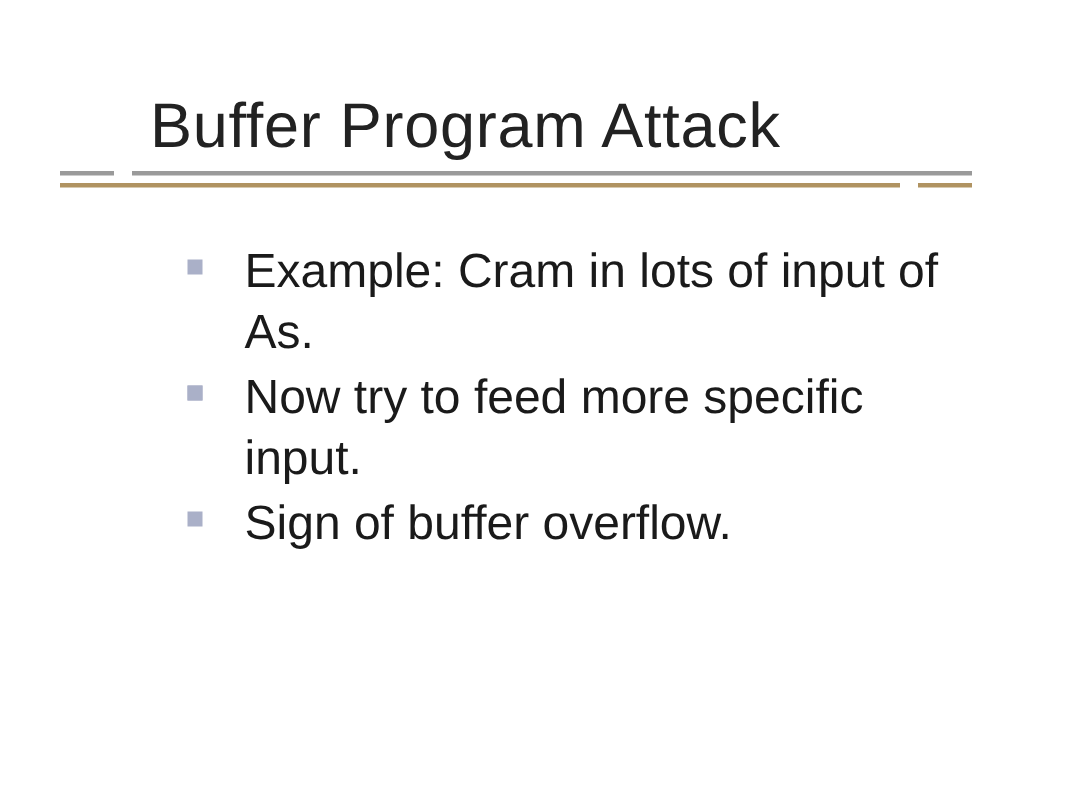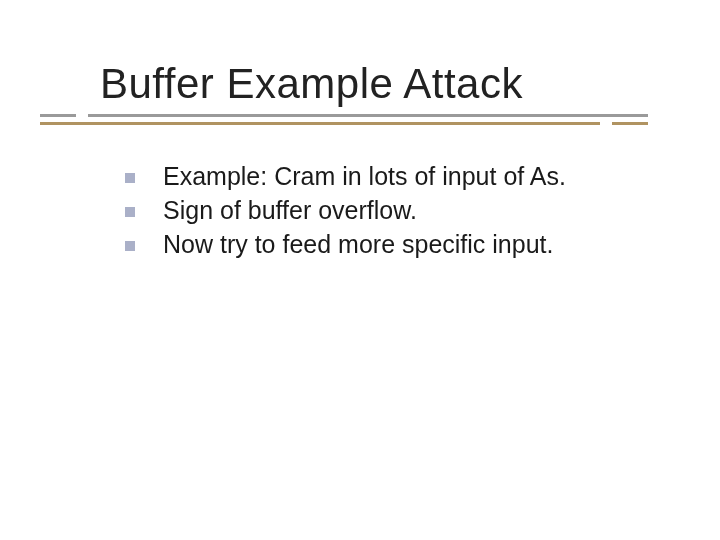--- a/index.html
+++ b/index.html
@@ -69,62 +69,62 @@
     right: 70px;
   }
   .bullets {
     list-style: none;
     padding: 0;
     margin: 0;
   }
   .bullets li {
     position: relative;
     padding-left: 38px;
-    font-size: 25px;
+    font-size: 32px;
     line-height: 1.28;
     margin-bottom: 2px;
     color: #1a1a1a;
   }
   .bullet-icon {
     position: absolute;
     left: 0;
     top: 13px;
     width: 10px;
     height: 10px;
     background: #aab0c8;
   }
 </style>
 </head>
 <body>
 
 <div class="slide">
 
   <div class="title-wrap">
-    <h1 class="title">Buffer Example Attack</h1>
+    <h1 class="title">Buffer Program Attack</h1>
     <div class="title-underline-group">
       <div class="line-gray short"></div>
       <div class="line-gray long"></div>
       <div class="line-accent long"></div>
       <div class="line-accent short"></div>
     </div>
   </div>
 
   <div class="body">
     <ul class="bullets">
       <li>
         <span class="bullet-icon"></span>
         <span>Example: Cram in lots of input of As.</span>
       </li>
       <li>
         <span class="bullet-icon"></span>
       </li>
       <li>
         <span class="bullet-icon"></span>
-        <span>Sign of buffer overflow.</span>
+        <span>Now try to feed more specific input.</span>
       </li>
       <li>
         <span class="bullet-icon"></span>
-        <span>Now try to feed more specific input.</span>
+        <span>Sign of buffer overflow.</span>
       </li>
     </ul>
   </div>
 
 </div>
 
 </body></html>

